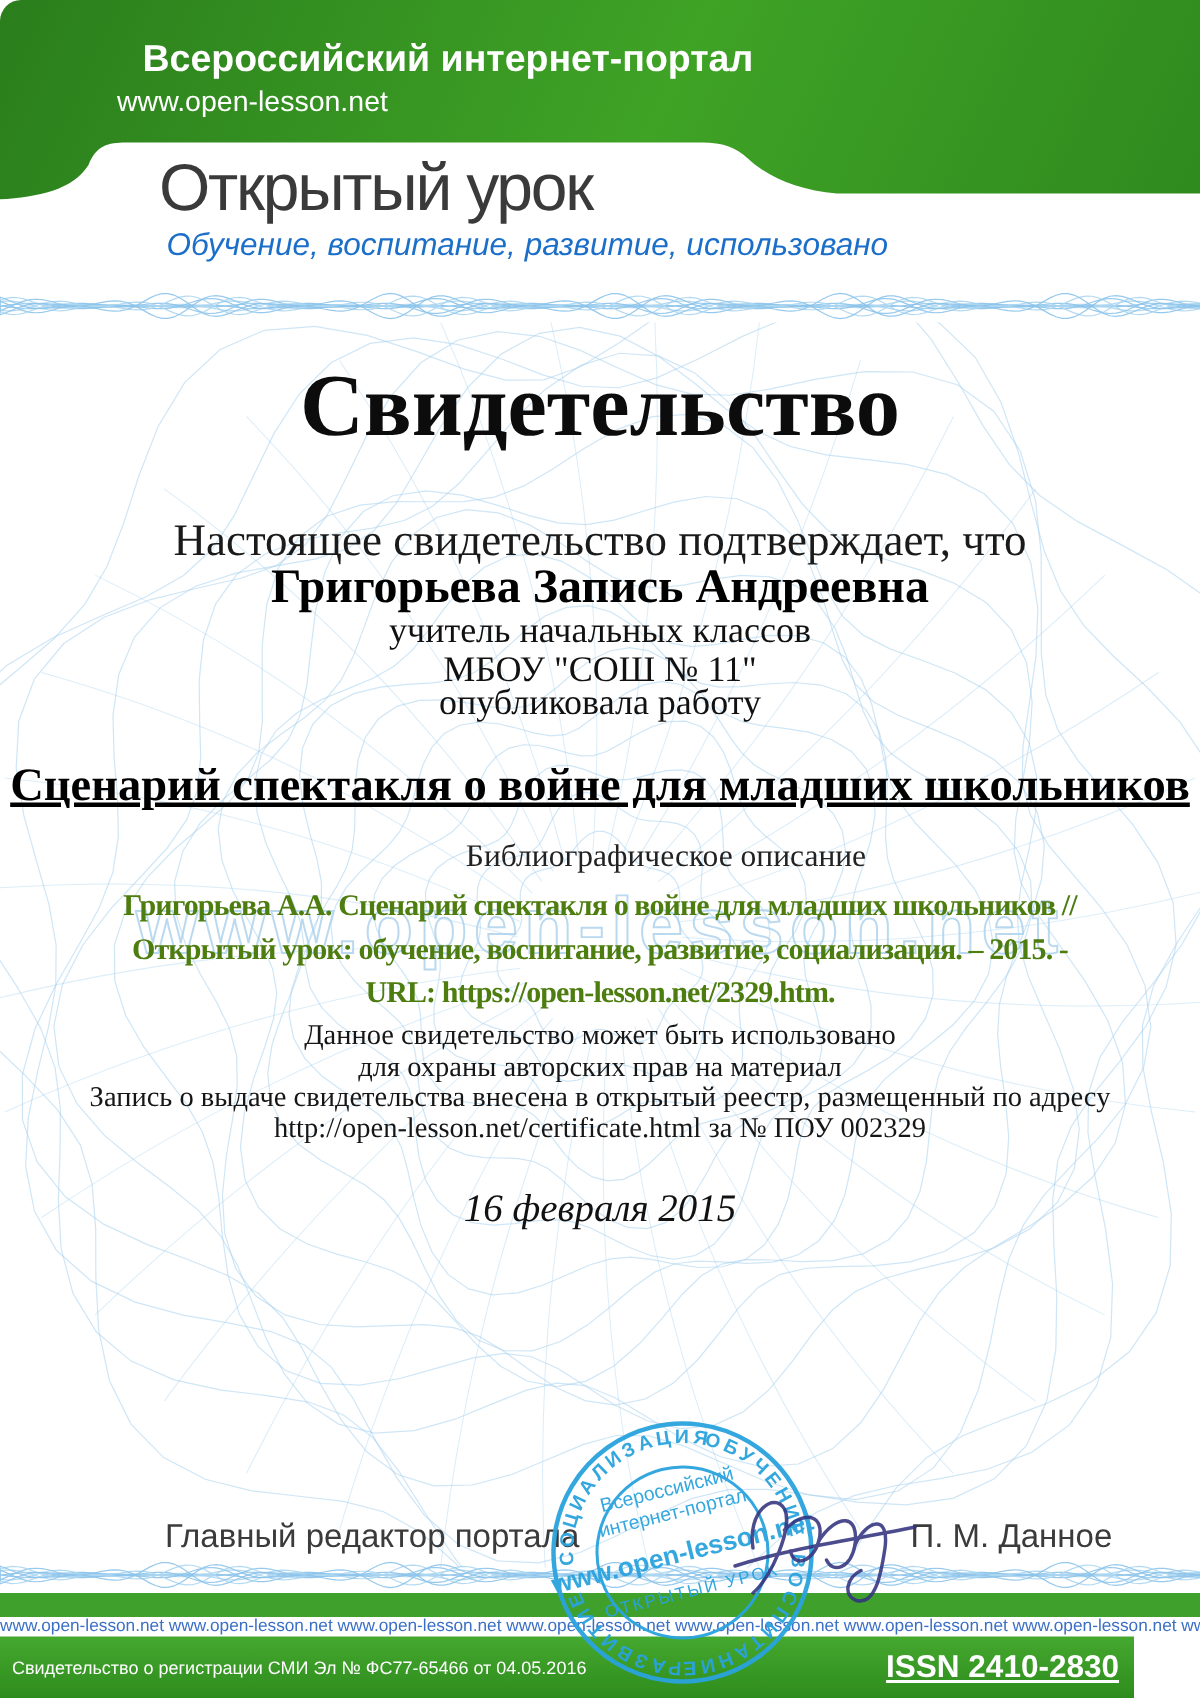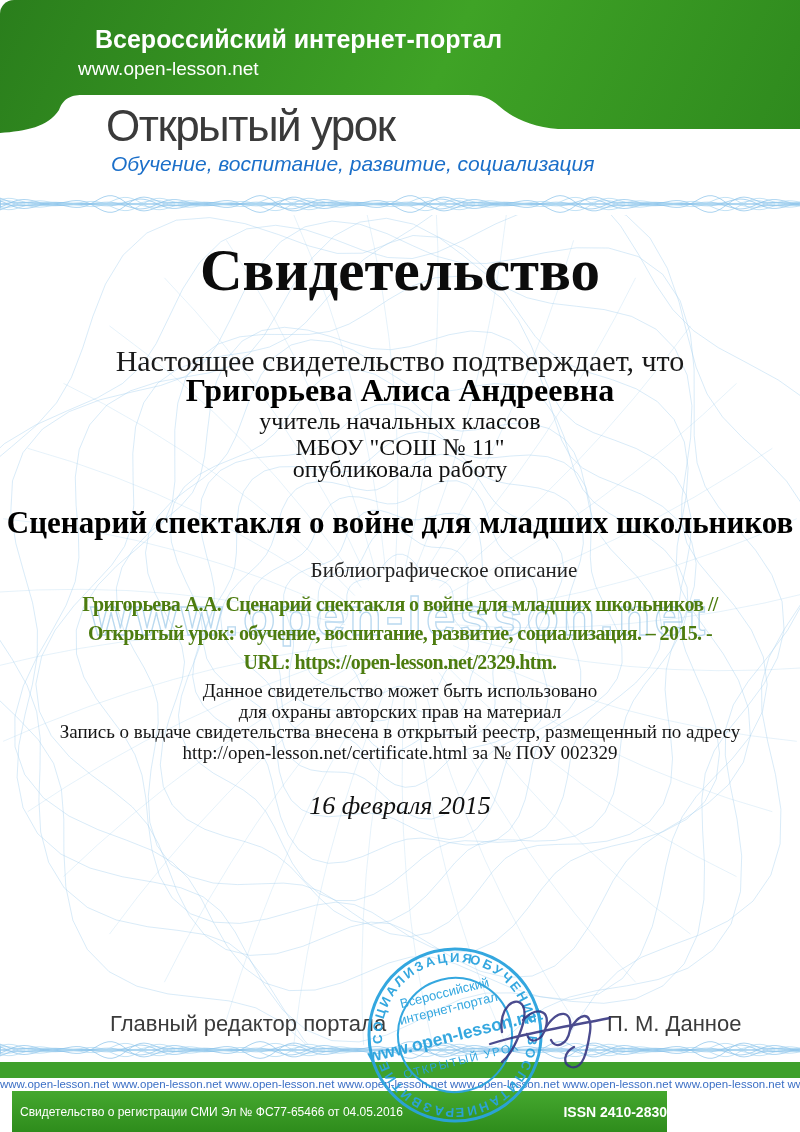--- a/index.html
+++ b/index.html
@@ -24,60 +24,60 @@
   .rosette{position:absolute;left:0;top:215px;width:800px;height:830px;z-index:1;}
   .watermark{position:absolute;left:0;top:560px;width:800px;height:110px;z-index:1;}
   
   .t{position:absolute;left:0;width:800px;text-align:center;color:#111;z-index:3;}
   .cert-title{top:238px;font-weight:bold;font-size:59px;line-height:1.1;color:#0c0c0c;}
   .intro{top:344px;font-size:30px;color:#1a1a1a;}
   .recipient{top:372px;font-size:32px;font-weight:bold;color:#000;}
   .position{top:408px;font-size:24px;}
   .school{top:434px;font-size:24px;}
   .published{top:456px;font-size:24px;}
-  .work-title{top:505px;font-size:31px;font-weight:bold;color:#000;}
+  .work-title{top:505px;font-size:31px;font-weight:bold;color:#000;text-decoration:underline;}
   .biblio-label{top:558px;font-size:21px;color:#222;margin-left:44px;}
   .biblio{top:590px;font-size:20px;font-weight:bold;letter-spacing:-0.6px;
           line-height:29px;white-space:pre-line;color:#4d7c0f;}
   .usage{top:681px;font-size:19px;line-height:20.5px;white-space:pre-line;color:#161616;}
   .date{top:791px;font-style:italic;font-size:26px;color:#111;}
   
   .editor-label{position:absolute;left:110px;top:1011px;color:#3b3b3b;z-index:3;
           font:22px/1.2 "Liberation Sans",sans-serif;}
   .editor-name{position:absolute;left:607px;top:1011px;color:#3b3b3b;z-index:3;
           font:22px/1.2 "Liberation Sans",sans-serif;}
   .stamp{position:absolute;left:360px;top:938px;width:200px;height:200px;z-index:5;opacity:.95;}
   .signature{position:absolute;left:452px;top:982px;width:180px;height:110px;z-index:6;}
   
   .green-bar-1{position:absolute;left:0;top:1062px;width:800px;height:16px;z-index:2;
           background:#3fa02b;}
   .url-strip{position:absolute;left:0;top:1078px;width:800px;height:13px;z-index:2;
           background:#ffffff;overflow:hidden;white-space:nowrap;color:#3b6fc5;
           font:11.5px/13px "Liberation Sans",sans-serif;}
-  .bottom-bar{position:absolute;left:12px;top:1091px;width:655px;height:41px;z-index:2;
+  .bottom-bar{position:absolute;left:0;top:1091px;width:756px;height:41px;z-index:2;
           background:linear-gradient(#45a82f,#2e8c1c);
           display:flex;align-items:center;justify-content:space-between;
           font-family:"Liberation Sans",sans-serif;color:#ffffff;}
   .reg-text{margin-left:8px;font-size:12px;}
-  .issn-text{font-size:14px;font-weight:bold;}
+  .issn-text{margin-right:10px;font-size:21px;font-weight:bold;text-decoration:underline;}
 </style>
 </head>
 <body>
 
 <div class="page">
 
   <div class="header">
     <div class="portal-title">Всероссийский интернет-портал</div>
     <div class="portal-url">www.open-lesson.net</div>
     <svg class="tab-svg" viewBox="0 0 800 52">
       <path fill="#ffffff" d="M 0,52 L 0,50 C 26,48 48,44 59,27 C 64,14 72,12 84,12 L 468,12 C 482,12 490,15 499,23 C 512,35 532,44 558,46 L 800,46 L 800,52 Z"></path>
     </svg>
   </div>
   <div class="site-name">Открытый урок</div>
-  <div class="site-tagline">Обучение, воспитание, развитие, социализация</div>
+  <div class="site-tagline">Обучение, воспитание, развитие, использовано</div>
 
   <svg id="band-top" class="band band-top" viewBox="0 0 800 24">
       <path d="M0,12 L0,12.0 L4,12.4 L8,12.9 L12,13.3 L16,13.6 L20,13.8 L24,13.7 L28,13.4 L32,12.9 L36,12.3 L40,11.6 L44,11.0 L48,10.5 L52,10.3 L56,10.3 L60,10.5 L64,10.8 L68,11.2 L72,11.7 L76,12.1 L80,12.4 L84,12.5 L88,12.6 L92,12.5 L96,12.4 L100,12.3 L104,12.2 L108,12.1 L112,12.0 L116,11.9 L120,11.9 L124,11.8 L128,11.6 L132,11.5 L136,11.4 L140,11.5 L144,11.6 L148,11.8 L152,12.2 L156,12.6 L160,13.1 L164,13.5 L168,13.7 L172,13.7 L176,13.6 L180,13.1 L184,12.6 L188,11.9 L192,11.3 L196,10.7 L200,10.4 L204,10.2 L208,10.3 L212,10.6 L216,11.0 L220,11.5 L224,11.9 L228,12.2 L232,12.5 L236,12.6 L240,12.5 L244,12.5 L248,12.3 L252,12.2 L256,12.1 L260,12.0 L264,12.0 L268,11.9 L272,11.8 L276,11.7 L280,11.6 L284,11.5 L288,11.4 L292,11.5 L296,11.7 L300,12.0 L304,12.4 L308,12.9 L312,13.3 L316,13.6 L320,13.8 L324,13.7 L328,13.4 L332,12.9 L336,12.3 L340,11.6 L344,11.0 L348,10.5 L352,10.3 L356,10.3 L360,10.5 L364,10.8 L368,11.2 L372,11.7 L376,12.1 L380,12.4 L384,12.5 L388,12.6 L392,12.5 L396,12.4 L400,12.3 L404,12.2 L408,12.1 L412,12.0 L416,11.9 L420,11.9 L424,11.8 L428,11.6 L432,11.5 L436,11.4 L440,11.5 L444,11.6 L448,11.8 L452,12.2 L456,12.6 L460,13.1 L464,13.5 L468,13.7 L472,13.7 L476,13.6 L480,13.1 L484,12.6 L488,11.9 L492,11.3 L496,10.7 L500,10.4 L504,10.2 L508,10.3 L512,10.6 L516,11.0 L520,11.5 L524,11.9 L528,12.2 L532,12.5 L536,12.6 L540,12.5 L544,12.5 L548,12.3 L552,12.2 L556,12.1 L560,12.0 L564,12.0 L568,11.9 L572,11.8 L576,11.7 L580,11.6 L584,11.5 L588,11.4 L592,11.5 L596,11.7 L600,12.0 L604,12.4 L608,12.9 L612,13.3 L616,13.6 L620,13.8 L624,13.7 L628,13.4 L632,12.9 L636,12.3 L640,11.6 L644,11.0 L648,10.5 L652,10.3 L656,10.3 L660,10.5 L664,10.8 L668,11.2 L672,11.7 L676,12.1 L680,12.4 L684,12.5 L688,12.6 L692,12.5 L696,12.4 L700,12.3 L704,12.2 L708,12.1 L712,12.0 L716,11.9 L720,11.9 L724,11.8 L728,11.6 L732,11.5 L736,11.4 L740,11.5 L744,11.6 L748,11.8 L752,12.2 L756,12.6 L760,13.1 L764,13.5 L768,13.7 L772,13.7 L776,13.6 L780,13.1 L784,12.6 L788,11.9 L792,11.3 L796,10.7 L800,10.4" stroke="#8cc3ea" stroke-width="0.8" fill="none" opacity="0.9"></path>
       <path d="M0,12 L0,12.0 L4,11.6 L8,11.1 L12,10.7 L16,10.4 L20,10.2 L24,10.3 L28,10.6 L32,11.1 L36,11.7 L40,12.4 L44,13.0 L48,13.5 L52,13.7 L56,13.7 L60,13.5 L64,13.2 L68,12.8 L72,12.3 L76,11.9 L80,11.6 L84,11.5 L88,11.4 L92,11.5 L96,11.6 L100,11.7 L104,11.8 L108,11.9 L112,12.0 L116,12.1 L120,12.1 L124,12.2 L128,12.4 L132,12.5 L136,12.6 L140,12.5 L144,12.4 L148,12.2 L152,11.8 L156,11.4 L160,10.9 L164,10.5 L168,10.3 L172,10.3 L176,10.4 L180,10.9 L184,11.4 L188,12.1 L192,12.7 L196,13.3 L200,13.6 L204,13.8 L208,13.7 L212,13.4 L216,13.0 L220,12.5 L224,12.1 L228,11.8 L232,11.5 L236,11.4 L240,11.5 L244,11.5 L248,11.7 L252,11.8 L256,11.9 L260,12.0 L264,12.0 L268,12.1 L272,12.2 L276,12.3 L280,12.4 L284,12.5 L288,12.6 L292,12.5 L296,12.3 L300,12.0 L304,11.6 L308,11.1 L312,10.7 L316,10.4 L320,10.2 L324,10.3 L328,10.6 L332,11.1 L336,11.7 L340,12.4 L344,13.0 L348,13.5 L352,13.7 L356,13.7 L360,13.5 L364,13.2 L368,12.8 L372,12.3 L376,11.9 L380,11.6 L384,11.5 L388,11.4 L392,11.5 L396,11.6 L400,11.7 L404,11.8 L408,11.9 L412,12.0 L416,12.1 L420,12.1 L424,12.2 L428,12.4 L432,12.5 L436,12.6 L440,12.5 L444,12.4 L448,12.2 L452,11.8 L456,11.4 L460,10.9 L464,10.5 L468,10.3 L472,10.3 L476,10.4 L480,10.9 L484,11.4 L488,12.1 L492,12.7 L496,13.3 L500,13.6 L504,13.8 L508,13.7 L512,13.4 L516,13.0 L520,12.5 L524,12.1 L528,11.8 L532,11.5 L536,11.4 L540,11.5 L544,11.5 L548,11.7 L552,11.8 L556,11.9 L560,12.0 L564,12.0 L568,12.1 L572,12.2 L576,12.3 L580,12.4 L584,12.5 L588,12.6 L592,12.5 L596,12.3 L600,12.0 L604,11.6 L608,11.1 L612,10.7 L616,10.4 L620,10.2 L624,10.3 L628,10.6 L632,11.1 L636,11.7 L640,12.4 L644,13.0 L648,13.5 L652,13.7 L656,13.7 L660,13.5 L664,13.2 L668,12.8 L672,12.3 L676,11.9 L680,11.6 L684,11.5 L688,11.4 L692,11.5 L696,11.6 L700,11.7 L704,11.8 L708,11.9 L712,12.0 L716,12.1 L720,12.1 L724,12.2 L728,12.4 L732,12.5 L736,12.6 L740,12.5 L744,12.4 L748,12.2 L752,11.8 L756,11.4 L760,10.9 L764,10.5 L768,10.3 L772,10.3 L776,10.4 L780,10.9 L784,11.4 L788,12.1 L792,12.7 L796,13.3 L800,13.6" stroke="#8cc3ea" stroke-width="0.8" fill="none" opacity="0.9"></path>
       <path d="M0,12 L0,14.9 L4,15.3 L8,15.3 L12,14.8 L16,13.9 L20,12.8 L24,11.6 L28,10.4 L32,9.5 L36,9.0 L40,8.8 L44,9.1 L48,9.7 L52,10.5 L56,11.3 L60,12.0 L64,12.5 L68,12.8 L72,13.0 L76,12.9 L80,12.7 L84,12.5 L88,12.3 L92,12.2 L96,12.0 L100,11.9 L104,11.8 L108,11.6 L112,11.3 L116,11.1 L120,10.9 L124,10.9 L128,11.1 L132,11.5 L136,12.2 L140,13.0 L144,13.9 L148,14.6 L152,15.2 L156,15.3 L160,15.1 L164,14.4 L168,13.4 L172,12.2 L176,11.0 L180,9.9 L184,9.2 L188,8.8 L192,8.9 L196,9.4 L200,10.1 L204,10.9 L208,11.6 L212,12.3 L216,12.7 L220,12.9 L224,12.9 L228,12.8 L232,12.6 L236,12.4 L240,12.2 L244,12.1 L248,12.0 L252,11.8 L256,11.7 L260,11.4 L264,11.2 L268,11.0 L272,10.9 L276,10.9 L280,11.3 L284,11.8 L288,12.6 L292,13.4 L296,14.3 L300,14.9 L304,15.3 L308,15.3 L312,14.8 L316,13.9 L320,12.8 L324,11.6 L328,10.4 L332,9.5 L336,9.0 L340,8.8 L344,9.1 L348,9.7 L352,10.5 L356,11.3 L360,12.0 L364,12.5 L368,12.8 L372,13.0 L376,12.9 L380,12.7 L384,12.5 L388,12.3 L392,12.2 L396,12.0 L400,11.9 L404,11.8 L408,11.6 L412,11.3 L416,11.1 L420,10.9 L424,10.9 L428,11.1 L432,11.5 L436,12.2 L440,13.0 L444,13.9 L448,14.6 L452,15.2 L456,15.3 L460,15.1 L464,14.4 L468,13.4 L472,12.2 L476,11.0 L480,9.9 L484,9.2 L488,8.8 L492,8.9 L496,9.4 L500,10.1 L504,10.9 L508,11.6 L512,12.3 L516,12.7 L520,12.9 L524,12.9 L528,12.8 L532,12.6 L536,12.4 L540,12.2 L544,12.1 L548,12.0 L552,11.8 L556,11.7 L560,11.4 L564,11.2 L568,11.0 L572,10.9 L576,10.9 L580,11.3 L584,11.8 L588,12.6 L592,13.4 L596,14.3 L600,14.9 L604,15.3 L608,15.3 L612,14.8 L616,13.9 L620,12.8 L624,11.6 L628,10.4 L632,9.5 L636,9.0 L640,8.8 L644,9.1 L648,9.7 L652,10.5 L656,11.3 L660,12.0 L664,12.5 L668,12.8 L672,13.0 L676,12.9 L680,12.7 L684,12.5 L688,12.3 L692,12.2 L696,12.0 L700,11.9 L704,11.8 L708,11.6 L712,11.3 L716,11.1 L720,10.9 L724,10.9 L728,11.1 L732,11.5 L736,12.2 L740,13.0 L744,13.9 L748,14.6 L752,15.2 L756,15.3 L760,15.1 L764,14.4 L768,13.4 L772,12.2 L776,11.0 L780,9.9 L784,9.2 L788,8.8 L792,8.9 L796,9.4 L800,10.1" stroke="#abd6f1" stroke-width="0.8" fill="none" opacity="0.9"></path>
       <path d="M0,12 L0,9.1 L4,8.7 L8,8.7 L12,9.2 L16,10.1 L20,11.2 L24,12.4 L28,13.6 L32,14.5 L36,15.0 L40,15.2 L44,14.9 L48,14.3 L52,13.5 L56,12.7 L60,12.0 L64,11.5 L68,11.2 L72,11.0 L76,11.1 L80,11.3 L84,11.5 L88,11.7 L92,11.8 L96,12.0 L100,12.1 L104,12.2 L108,12.4 L112,12.7 L116,12.9 L120,13.1 L124,13.1 L128,12.9 L132,12.5 L136,11.8 L140,11.0 L144,10.1 L148,9.4 L152,8.8 L156,8.7 L160,8.9 L164,9.6 L168,10.6 L172,11.8 L176,13.0 L180,14.1 L184,14.8 L188,15.2 L192,15.1 L196,14.6 L200,13.9 L204,13.1 L208,12.4 L212,11.7 L216,11.3 L220,11.1 L224,11.1 L228,11.2 L232,11.4 L236,11.6 L240,11.8 L244,11.9 L248,12.0 L252,12.2 L256,12.3 L260,12.6 L264,12.8 L268,13.0 L272,13.1 L276,13.1 L280,12.7 L284,12.2 L288,11.4 L292,10.6 L296,9.7 L300,9.1 L304,8.7 L308,8.7 L312,9.2 L316,10.1 L320,11.2 L324,12.4 L328,13.6 L332,14.5 L336,15.0 L340,15.2 L344,14.9 L348,14.3 L352,13.5 L356,12.7 L360,12.0 L364,11.5 L368,11.2 L372,11.0 L376,11.1 L380,11.3 L384,11.5 L388,11.7 L392,11.8 L396,12.0 L400,12.1 L404,12.2 L408,12.4 L412,12.7 L416,12.9 L420,13.1 L424,13.1 L428,12.9 L432,12.5 L436,11.8 L440,11.0 L444,10.1 L448,9.4 L452,8.8 L456,8.7 L460,8.9 L464,9.6 L468,10.6 L472,11.8 L476,13.0 L480,14.1 L484,14.8 L488,15.2 L492,15.1 L496,14.6 L500,13.9 L504,13.1 L508,12.4 L512,11.7 L516,11.3 L520,11.1 L524,11.1 L528,11.2 L532,11.4 L536,11.6 L540,11.8 L544,11.9 L548,12.0 L552,12.2 L556,12.3 L560,12.6 L564,12.8 L568,13.0 L572,13.1 L576,13.1 L580,12.7 L584,12.2 L588,11.4 L592,10.6 L596,9.7 L600,9.1 L604,8.7 L608,8.7 L612,9.2 L616,10.1 L620,11.2 L624,12.4 L628,13.6 L632,14.5 L636,15.0 L640,15.2 L644,14.9 L648,14.3 L652,13.5 L656,12.7 L660,12.0 L664,11.5 L668,11.2 L672,11.0 L676,11.1 L680,11.3 L684,11.5 L688,11.7 L692,11.8 L696,12.0 L700,12.1 L704,12.2 L708,12.4 L712,12.7 L716,12.9 L720,13.1 L724,13.1 L728,12.9 L732,12.5 L736,11.8 L740,11.0 L744,10.1 L748,9.4 L752,8.8 L756,8.7 L760,8.9 L764,9.6 L768,10.6 L772,11.8 L776,13.0 L780,14.1 L784,14.8 L788,15.2 L792,15.1 L796,14.6 L800,13.9" stroke="#abd6f1" stroke-width="0.8" fill="none" opacity="0.9"></path>
       <path d="M0,12 L0,15.2 L4,13.6 L8,11.8 L12,10.1 L16,8.7 L20,7.8 L24,7.5 L28,7.8 L32,8.5 L36,9.5 L40,10.7 L44,11.7 L48,12.5 L52,13.1 L56,13.3 L60,13.2 L64,13.0 L68,12.8 L72,12.5 L76,12.3 L80,12.1 L84,11.9 L88,11.7 L92,11.4 L96,11.0 L100,10.6 L104,10.3 L108,10.2 L112,10.4 L116,11.0 L120,12.0 L124,13.2 L128,14.5 L132,15.7 L136,16.6 L140,17.0 L144,16.7 L148,15.9 L152,14.5 L156,12.7 L160,11.0 L164,9.4 L168,8.2 L172,7.6 L176,7.6 L180,8.1 L184,9.0 L188,10.1 L192,11.2 L196,12.2 L200,12.8 L204,13.2 L208,13.3 L212,13.1 L216,12.9 L220,12.6 L224,12.4 L228,12.2 L232,12.0 L236,11.8 L240,11.5 L244,11.2 L248,10.8 L252,10.4 L256,10.2 L260,10.3 L264,10.7 L268,11.4 L272,12.5 L276,13.8 L280,15.1 L284,16.2 L288,16.9 L292,16.9 L296,16.4 L300,15.2 L304,13.6 L308,11.8 L312,10.1 L316,8.7 L320,7.8 L324,7.5 L328,7.8 L332,8.5 L336,9.5 L340,10.7 L344,11.7 L348,12.5 L352,13.1 L356,13.3 L360,13.2 L364,13.0 L368,12.8 L372,12.5 L376,12.3 L380,12.1 L384,11.9 L388,11.7 L392,11.4 L396,11.0 L400,10.6 L404,10.3 L408,10.2 L412,10.4 L416,11.0 L420,12.0 L424,13.2 L428,14.5 L432,15.7 L436,16.6 L440,17.0 L444,16.7 L448,15.9 L452,14.5 L456,12.7 L460,11.0 L464,9.4 L468,8.2 L472,7.6 L476,7.6 L480,8.1 L484,9.0 L488,10.1 L492,11.2 L496,12.2 L500,12.8 L504,13.2 L508,13.3 L512,13.1 L516,12.9 L520,12.6 L524,12.4 L528,12.2 L532,12.0 L536,11.8 L540,11.5 L544,11.2 L548,10.8 L552,10.4 L556,10.2 L560,10.3 L564,10.7 L568,11.4 L572,12.5 L576,13.8 L580,15.1 L584,16.2 L588,16.9 L592,16.9 L596,16.4 L600,15.2 L604,13.6 L608,11.8 L612,10.1 L616,8.7 L620,7.8 L624,7.5 L628,7.8 L632,8.5 L636,9.5 L640,10.7 L644,11.7 L648,12.5 L652,13.1 L656,13.3 L660,13.2 L664,13.0 L668,12.8 L672,12.5 L676,12.3 L680,12.1 L684,11.9 L688,11.7 L692,11.4 L696,11.0 L700,10.6 L704,10.3 L708,10.2 L712,10.4 L716,11.0 L720,12.0 L724,13.2 L728,14.5 L732,15.7 L736,16.6 L740,17.0 L744,16.7 L748,15.9 L752,14.5 L756,12.7 L760,11.0 L764,9.4 L768,8.2 L772,7.6 L776,7.6 L780,8.1 L784,9.0 L788,10.1 L792,11.2 L796,12.2 L800,12.8" stroke="#8cc3ea" stroke-width="0.8" fill="none" opacity="0.9"></path>
       <path d="M0,12 L0,8.8 L4,10.4 L8,12.2 L12,13.9 L16,15.3 L20,16.2 L24,16.5 L28,16.2 L32,15.5 L36,14.5 L40,13.3 L44,12.3 L48,11.5 L52,10.9 L56,10.7 L60,10.8 L64,11.0 L68,11.2 L72,11.5 L76,11.7 L80,11.9 L84,12.1 L88,12.3 L92,12.6 L96,13.0 L100,13.4 L104,13.7 L108,13.8 L112,13.6 L116,13.0 L120,12.0 L124,10.8 L128,9.5 L132,8.3 L136,7.4 L140,7.0 L144,7.3 L148,8.1 L152,9.5 L156,11.3 L160,13.0 L164,14.6 L168,15.8 L172,16.4 L176,16.4 L180,15.9 L184,15.0 L188,13.9 L192,12.8 L196,11.8 L200,11.2 L204,10.8 L208,10.7 L212,10.9 L216,11.1 L220,11.4 L224,11.6 L228,11.8 L232,12.0 L236,12.2 L240,12.5 L244,12.8 L248,13.2 L252,13.6 L256,13.8 L260,13.7 L264,13.3 L268,12.6 L272,11.5 L276,10.2 L280,8.9 L284,7.8 L288,7.1 L292,7.1 L296,7.6 L300,8.8 L304,10.4 L308,12.2 L312,13.9 L316,15.3 L320,16.2 L324,16.5 L328,16.2 L332,15.5 L336,14.5 L340,13.3 L344,12.3 L348,11.5 L352,10.9 L356,10.7 L360,10.8 L364,11.0 L368,11.2 L372,11.5 L376,11.7 L380,11.9 L384,12.1 L388,12.3 L392,12.6 L396,13.0 L400,13.4 L404,13.7 L408,13.8 L412,13.6 L416,13.0 L420,12.0 L424,10.8 L428,9.5 L432,8.3 L436,7.4 L440,7.0 L444,7.3 L448,8.1 L452,9.5 L456,11.3 L460,13.0 L464,14.6 L468,15.8 L472,16.4 L476,16.4 L480,15.9 L484,15.0 L488,13.9 L492,12.8 L496,11.8 L500,11.2 L504,10.8 L508,10.7 L512,10.9 L516,11.1 L520,11.4 L524,11.6 L528,11.8 L532,12.0 L536,12.2 L540,12.5 L544,12.8 L548,13.2 L552,13.6 L556,13.8 L560,13.7 L564,13.3 L568,12.6 L572,11.5 L576,10.2 L580,8.9 L584,7.8 L588,7.1 L592,7.1 L596,7.6 L600,8.8 L604,10.4 L608,12.2 L612,13.9 L616,15.3 L620,16.2 L624,16.5 L628,16.2 L632,15.5 L636,14.5 L640,13.3 L644,12.3 L648,11.5 L652,10.9 L656,10.7 L660,10.8 L664,11.0 L668,11.2 L672,11.5 L676,11.7 L680,11.9 L684,12.1 L688,12.3 L692,12.6 L696,13.0 L700,13.4 L704,13.7 L708,13.8 L712,13.6 L716,13.0 L720,12.0 L724,10.8 L728,9.5 L732,8.3 L736,7.4 L740,7.0 L744,7.3 L748,8.1 L752,9.5 L756,11.3 L760,13.0 L764,14.6 L768,15.8 L772,16.4 L776,16.4 L780,15.9 L784,15.0 L788,13.9 L792,12.8 L796,11.8 L800,11.2" stroke="#8cc3ea" stroke-width="0.8" fill="none" opacity="0.9"></path>
       <path d="M0,12 L0,8.2 L4,6.9 L8,6.3 L12,6.5 L16,7.3 L20,8.6 L24,10.0 L28,11.4 L32,12.4 L36,13.1 L40,13.5 L44,13.5 L48,13.3 L52,13.0 L56,12.7 L60,12.4 L64,12.2 L68,12.0 L72,11.7 L76,11.2 L80,10.7 L84,10.1 L88,9.6 L92,9.4 L96,9.6 L100,10.3 L104,11.5 L108,13.1 L112,14.9 L116,16.6 L120,17.9 L124,18.6 L128,18.5 L132,17.5 L136,15.8 L140,13.6 L144,11.3 L148,9.1 L152,7.4 L156,6.5 L160,6.3 L164,6.8 L168,7.9 L172,9.3 L176,10.7 L180,11.9 L184,12.8 L188,13.4 L192,13.5 L196,13.4 L200,13.1 L204,12.8 L208,12.6 L212,12.3 L216,12.1 L220,11.8 L224,11.5 L228,11.0 L232,10.4 L236,9.8 L240,9.5 L244,9.5 L248,9.9 L252,10.9 L256,12.3 L260,14.0 L264,15.8 L268,17.4 L272,18.4 L276,18.6 L280,18.1 L284,16.7 L288,14.7 L292,12.4 L296,10.1 L300,8.2 L304,6.9 L308,6.3 L312,6.5 L316,7.3 L320,8.6 L324,10.0 L328,11.4 L332,12.4 L336,13.1 L340,13.5 L344,13.5 L348,13.3 L352,13.0 L356,12.7 L360,12.4 L364,12.2 L368,12.0 L372,11.7 L376,11.2 L380,10.7 L384,10.1 L388,9.6 L392,9.4 L396,9.6 L400,10.3 L404,11.5 L408,13.1 L412,14.9 L416,16.6 L420,17.9 L424,18.6 L428,18.5 L432,17.5 L436,15.8 L440,13.6 L444,11.3 L448,9.1 L452,7.4 L456,6.5 L460,6.3 L464,6.8 L468,7.9 L472,9.3 L476,10.7 L480,11.9 L484,12.8 L488,13.4 L492,13.5 L496,13.4 L500,13.1 L504,12.8 L508,12.6 L512,12.3 L516,12.1 L520,11.8 L524,11.5 L528,11.0 L532,10.4 L536,9.8 L540,9.5 L544,9.5 L548,9.9 L552,10.9 L556,12.3 L560,14.0 L564,15.8 L568,17.4 L572,18.4 L576,18.6 L580,18.1 L584,16.7 L588,14.7 L592,12.4 L596,10.1 L600,8.2 L604,6.9 L608,6.3 L612,6.5 L616,7.3 L620,8.6 L624,10.0 L628,11.4 L632,12.4 L636,13.1 L640,13.5 L644,13.5 L648,13.3 L652,13.0 L656,12.7 L660,12.4 L664,12.2 L668,12.0 L672,11.7 L676,11.2 L680,10.7 L684,10.1 L688,9.6 L692,9.4 L696,9.6 L700,10.3 L704,11.5 L708,13.1 L712,14.9 L716,16.6 L720,17.9 L724,18.6 L728,18.5 L732,17.5 L736,15.8 L740,13.6 L744,11.3 L748,9.1 L752,7.4 L756,6.5 L760,6.3 L764,6.8 L768,7.9 L772,9.3 L776,10.7 L780,11.9 L784,12.8 L788,13.4 L792,13.5 L796,13.4 L800,13.1" stroke="#abd6f1" stroke-width="0.8" fill="none" opacity="0.9"></path>
       <path d="M0,12 L0,15.8 L4,17.1 L8,17.7 L12,17.5 L16,16.7 L20,15.4 L24,14.0 L28,12.6 L32,11.6 L36,10.9 L40,10.5 L44,10.5 L48,10.7 L52,11.0 L56,11.3 L60,11.6 L64,11.8 L68,12.0 L72,12.3 L76,12.8 L80,13.3 L84,13.9 L88,14.4 L92,14.6 L96,14.4 L100,13.7 L104,12.5 L108,10.9 L112,9.1 L116,7.4 L120,6.1 L124,5.4 L128,5.5 L132,6.5 L136,8.2 L140,10.4 L144,12.7 L148,14.9 L152,16.6 L156,17.5 L160,17.7 L164,17.2 L168,16.1 L172,14.7 L176,13.3 L180,12.1 L184,11.2 L188,10.6 L192,10.5 L196,10.6 L200,10.9 L204,11.2 L208,11.4 L212,11.7 L216,11.9 L220,12.2 L224,12.5 L228,13.0 L232,13.6 L236,14.2 L240,14.5 L244,14.5 L248,14.1 L252,13.1 L256,11.7 L260,10.0 L264,8.2 L268,6.6 L272,5.6 L276,5.4 L280,5.9 L284,7.3 L288,9.3 L292,11.6 L296,13.9 L300,15.8 L304,17.1 L308,17.7 L312,17.5 L316,16.7 L320,15.4 L324,14.0 L328,12.6 L332,11.6 L336,10.9 L340,10.5 L344,10.5 L348,10.7 L352,11.0 L356,11.3 L360,11.6 L364,11.8 L368,12.0 L372,12.3 L376,12.8 L380,13.3 L384,13.9 L388,14.4 L392,14.6 L396,14.4 L400,13.7 L404,12.5 L408,10.9 L412,9.1 L416,7.4 L420,6.1 L424,5.4 L428,5.5 L432,6.5 L436,8.2 L440,10.4 L444,12.7 L448,14.9 L452,16.6 L456,17.5 L460,17.7 L464,17.2 L468,16.1 L472,14.7 L476,13.3 L480,12.1 L484,11.2 L488,10.6 L492,10.5 L496,10.6 L500,10.9 L504,11.2 L508,11.4 L512,11.7 L516,11.9 L520,12.2 L524,12.5 L528,13.0 L532,13.6 L536,14.2 L540,14.5 L544,14.5 L548,14.1 L552,13.1 L556,11.7 L560,10.0 L564,8.2 L568,6.6 L572,5.6 L576,5.4 L580,5.9 L584,7.3 L588,9.3 L592,11.6 L596,13.9 L600,15.8 L604,17.1 L608,17.7 L612,17.5 L616,16.7 L620,15.4 L624,14.0 L628,12.6 L632,11.6 L636,10.9 L640,10.5 L644,10.5 L648,10.7 L652,11.0 L656,11.3 L660,11.6 L664,11.8 L668,12.0 L672,12.3 L676,12.8 L680,13.3 L684,13.9 L688,14.4 L692,14.6 L696,14.4 L700,13.7 L704,12.5 L708,10.9 L712,9.1 L716,7.4 L720,6.1 L724,5.4 L728,5.5 L732,6.5 L736,8.2 L740,10.4 L744,12.7 L748,14.9 L752,16.6 L756,17.5 L760,17.7 L764,17.2 L768,16.1 L772,14.7 L776,13.3 L780,12.1 L784,11.2 L788,10.6 L792,10.5 L796,10.6 L800,10.9" stroke="#abd6f1" stroke-width="0.8" fill="none" opacity="0.9"></path>
@@ -149,21 +149,21 @@
       <path d="M0,12 L0,15.2 L4,13.6 L8,11.8 L12,10.1 L16,8.7 L20,7.8 L24,7.5 L28,7.8 L32,8.5 L36,9.5 L40,10.7 L44,11.7 L48,12.5 L52,13.1 L56,13.3 L60,13.2 L64,13.0 L68,12.8 L72,12.5 L76,12.3 L80,12.1 L84,11.9 L88,11.7 L92,11.4 L96,11.0 L100,10.6 L104,10.3 L108,10.2 L112,10.4 L116,11.0 L120,12.0 L124,13.2 L128,14.5 L132,15.7 L136,16.6 L140,17.0 L144,16.7 L148,15.9 L152,14.5 L156,12.7 L160,11.0 L164,9.4 L168,8.2 L172,7.6 L176,7.6 L180,8.1 L184,9.0 L188,10.1 L192,11.2 L196,12.2 L200,12.8 L204,13.2 L208,13.3 L212,13.1 L216,12.9 L220,12.6 L224,12.4 L228,12.2 L232,12.0 L236,11.8 L240,11.5 L244,11.2 L248,10.8 L252,10.4 L256,10.2 L260,10.3 L264,10.7 L268,11.4 L272,12.5 L276,13.8 L280,15.1 L284,16.2 L288,16.9 L292,16.9 L296,16.4 L300,15.2 L304,13.6 L308,11.8 L312,10.1 L316,8.7 L320,7.8 L324,7.5 L328,7.8 L332,8.5 L336,9.5 L340,10.7 L344,11.7 L348,12.5 L352,13.1 L356,13.3 L360,13.2 L364,13.0 L368,12.8 L372,12.5 L376,12.3 L380,12.1 L384,11.9 L388,11.7 L392,11.4 L396,11.0 L400,10.6 L404,10.3 L408,10.2 L412,10.4 L416,11.0 L420,12.0 L424,13.2 L428,14.5 L432,15.7 L436,16.6 L440,17.0 L444,16.7 L448,15.9 L452,14.5 L456,12.7 L460,11.0 L464,9.4 L468,8.2 L472,7.6 L476,7.6 L480,8.1 L484,9.0 L488,10.1 L492,11.2 L496,12.2 L500,12.8 L504,13.2 L508,13.3 L512,13.1 L516,12.9 L520,12.6 L524,12.4 L528,12.2 L532,12.0 L536,11.8 L540,11.5 L544,11.2 L548,10.8 L552,10.4 L556,10.2 L560,10.3 L564,10.7 L568,11.4 L572,12.5 L576,13.8 L580,15.1 L584,16.2 L588,16.9 L592,16.9 L596,16.4 L600,15.2 L604,13.6 L608,11.8 L612,10.1 L616,8.7 L620,7.8 L624,7.5 L628,7.8 L632,8.5 L636,9.5 L640,10.7 L644,11.7 L648,12.5 L652,13.1 L656,13.3 L660,13.2 L664,13.0 L668,12.8 L672,12.5 L676,12.3 L680,12.1 L684,11.9 L688,11.7 L692,11.4 L696,11.0 L700,10.6 L704,10.3 L708,10.2 L712,10.4 L716,11.0 L720,12.0 L724,13.2 L728,14.5 L732,15.7 L736,16.6 L740,17.0 L744,16.7 L748,15.9 L752,14.5 L756,12.7 L760,11.0 L764,9.4 L768,8.2 L772,7.6 L776,7.6 L780,8.1 L784,9.0 L788,10.1 L792,11.2 L796,12.2 L800,12.8" stroke="#8cc3ea" stroke-width="0.8" fill="none" opacity="0.9"></path>
       <path d="M0,12 L0,8.8 L4,10.4 L8,12.2 L12,13.9 L16,15.3 L20,16.2 L24,16.5 L28,16.2 L32,15.5 L36,14.5 L40,13.3 L44,12.3 L48,11.5 L52,10.9 L56,10.7 L60,10.8 L64,11.0 L68,11.2 L72,11.5 L76,11.7 L80,11.9 L84,12.1 L88,12.3 L92,12.6 L96,13.0 L100,13.4 L104,13.7 L108,13.8 L112,13.6 L116,13.0 L120,12.0 L124,10.8 L128,9.5 L132,8.3 L136,7.4 L140,7.0 L144,7.3 L148,8.1 L152,9.5 L156,11.3 L160,13.0 L164,14.6 L168,15.8 L172,16.4 L176,16.4 L180,15.9 L184,15.0 L188,13.9 L192,12.8 L196,11.8 L200,11.2 L204,10.8 L208,10.7 L212,10.9 L216,11.1 L220,11.4 L224,11.6 L228,11.8 L232,12.0 L236,12.2 L240,12.5 L244,12.8 L248,13.2 L252,13.6 L256,13.8 L260,13.7 L264,13.3 L268,12.6 L272,11.5 L276,10.2 L280,8.9 L284,7.8 L288,7.1 L292,7.1 L296,7.6 L300,8.8 L304,10.4 L308,12.2 L312,13.9 L316,15.3 L320,16.2 L324,16.5 L328,16.2 L332,15.5 L336,14.5 L340,13.3 L344,12.3 L348,11.5 L352,10.9 L356,10.7 L360,10.8 L364,11.0 L368,11.2 L372,11.5 L376,11.7 L380,11.9 L384,12.1 L388,12.3 L392,12.6 L396,13.0 L400,13.4 L404,13.7 L408,13.8 L412,13.6 L416,13.0 L420,12.0 L424,10.8 L428,9.5 L432,8.3 L436,7.4 L440,7.0 L444,7.3 L448,8.1 L452,9.5 L456,11.3 L460,13.0 L464,14.6 L468,15.8 L472,16.4 L476,16.4 L480,15.9 L484,15.0 L488,13.9 L492,12.8 L496,11.8 L500,11.2 L504,10.8 L508,10.7 L512,10.9 L516,11.1 L520,11.4 L524,11.6 L528,11.8 L532,12.0 L536,12.2 L540,12.5 L544,12.8 L548,13.2 L552,13.6 L556,13.8 L560,13.7 L564,13.3 L568,12.6 L572,11.5 L576,10.2 L580,8.9 L584,7.8 L588,7.1 L592,7.1 L596,7.6 L600,8.8 L604,10.4 L608,12.2 L612,13.9 L616,15.3 L620,16.2 L624,16.5 L628,16.2 L632,15.5 L636,14.5 L640,13.3 L644,12.3 L648,11.5 L652,10.9 L656,10.7 L660,10.8 L664,11.0 L668,11.2 L672,11.5 L676,11.7 L680,11.9 L684,12.1 L688,12.3 L692,12.6 L696,13.0 L700,13.4 L704,13.7 L708,13.8 L712,13.6 L716,13.0 L720,12.0 L724,10.8 L728,9.5 L732,8.3 L736,7.4 L740,7.0 L744,7.3 L748,8.1 L752,9.5 L756,11.3 L760,13.0 L764,14.6 L768,15.8 L772,16.4 L776,16.4 L780,15.9 L784,15.0 L788,13.9 L792,12.8 L796,11.8 L800,11.2" stroke="#8cc3ea" stroke-width="0.8" fill="none" opacity="0.9"></path>
       <path d="M0,12 L0,8.2 L4,6.9 L8,6.3 L12,6.5 L16,7.3 L20,8.6 L24,10.0 L28,11.4 L32,12.4 L36,13.1 L40,13.5 L44,13.5 L48,13.3 L52,13.0 L56,12.7 L60,12.4 L64,12.2 L68,12.0 L72,11.7 L76,11.2 L80,10.7 L84,10.1 L88,9.6 L92,9.4 L96,9.6 L100,10.3 L104,11.5 L108,13.1 L112,14.9 L116,16.6 L120,17.9 L124,18.6 L128,18.5 L132,17.5 L136,15.8 L140,13.6 L144,11.3 L148,9.1 L152,7.4 L156,6.5 L160,6.3 L164,6.8 L168,7.9 L172,9.3 L176,10.7 L180,11.9 L184,12.8 L188,13.4 L192,13.5 L196,13.4 L200,13.1 L204,12.8 L208,12.6 L212,12.3 L216,12.1 L220,11.8 L224,11.5 L228,11.0 L232,10.4 L236,9.8 L240,9.5 L244,9.5 L248,9.9 L252,10.9 L256,12.3 L260,14.0 L264,15.8 L268,17.4 L272,18.4 L276,18.6 L280,18.1 L284,16.7 L288,14.7 L292,12.4 L296,10.1 L300,8.2 L304,6.9 L308,6.3 L312,6.5 L316,7.3 L320,8.6 L324,10.0 L328,11.4 L332,12.4 L336,13.1 L340,13.5 L344,13.5 L348,13.3 L352,13.0 L356,12.7 L360,12.4 L364,12.2 L368,12.0 L372,11.7 L376,11.2 L380,10.7 L384,10.1 L388,9.6 L392,9.4 L396,9.6 L400,10.3 L404,11.5 L408,13.1 L412,14.9 L416,16.6 L420,17.9 L424,18.6 L428,18.5 L432,17.5 L436,15.8 L440,13.6 L444,11.3 L448,9.1 L452,7.4 L456,6.5 L460,6.3 L464,6.8 L468,7.9 L472,9.3 L476,10.7 L480,11.9 L484,12.8 L488,13.4 L492,13.5 L496,13.4 L500,13.1 L504,12.8 L508,12.6 L512,12.3 L516,12.1 L520,11.8 L524,11.5 L528,11.0 L532,10.4 L536,9.8 L540,9.5 L544,9.5 L548,9.9 L552,10.9 L556,12.3 L560,14.0 L564,15.8 L568,17.4 L572,18.4 L576,18.6 L580,18.1 L584,16.7 L588,14.7 L592,12.4 L596,10.1 L600,8.2 L604,6.9 L608,6.3 L612,6.5 L616,7.3 L620,8.6 L624,10.0 L628,11.4 L632,12.4 L636,13.1 L640,13.5 L644,13.5 L648,13.3 L652,13.0 L656,12.7 L660,12.4 L664,12.2 L668,12.0 L672,11.7 L676,11.2 L680,10.7 L684,10.1 L688,9.6 L692,9.4 L696,9.6 L700,10.3 L704,11.5 L708,13.1 L712,14.9 L716,16.6 L720,17.9 L724,18.6 L728,18.5 L732,17.5 L736,15.8 L740,13.6 L744,11.3 L748,9.1 L752,7.4 L756,6.5 L760,6.3 L764,6.8 L768,7.9 L772,9.3 L776,10.7 L780,11.9 L784,12.8 L788,13.4 L792,13.5 L796,13.4 L800,13.1" stroke="#abd6f1" stroke-width="0.8" fill="none" opacity="0.9"></path>
       <path d="M0,12 L0,15.8 L4,17.1 L8,17.7 L12,17.5 L16,16.7 L20,15.4 L24,14.0 L28,12.6 L32,11.6 L36,10.9 L40,10.5 L44,10.5 L48,10.7 L52,11.0 L56,11.3 L60,11.6 L64,11.8 L68,12.0 L72,12.3 L76,12.8 L80,13.3 L84,13.9 L88,14.4 L92,14.6 L96,14.4 L100,13.7 L104,12.5 L108,10.9 L112,9.1 L116,7.4 L120,6.1 L124,5.4 L128,5.5 L132,6.5 L136,8.2 L140,10.4 L144,12.7 L148,14.9 L152,16.6 L156,17.5 L160,17.7 L164,17.2 L168,16.1 L172,14.7 L176,13.3 L180,12.1 L184,11.2 L188,10.6 L192,10.5 L196,10.6 L200,10.9 L204,11.2 L208,11.4 L212,11.7 L216,11.9 L220,12.2 L224,12.5 L228,13.0 L232,13.6 L236,14.2 L240,14.5 L244,14.5 L248,14.1 L252,13.1 L256,11.7 L260,10.0 L264,8.2 L268,6.6 L272,5.6 L276,5.4 L280,5.9 L284,7.3 L288,9.3 L292,11.6 L296,13.9 L300,15.8 L304,17.1 L308,17.7 L312,17.5 L316,16.7 L320,15.4 L324,14.0 L328,12.6 L332,11.6 L336,10.9 L340,10.5 L344,10.5 L348,10.7 L352,11.0 L356,11.3 L360,11.6 L364,11.8 L368,12.0 L372,12.3 L376,12.8 L380,13.3 L384,13.9 L388,14.4 L392,14.6 L396,14.4 L400,13.7 L404,12.5 L408,10.9 L412,9.1 L416,7.4 L420,6.1 L424,5.4 L428,5.5 L432,6.5 L436,8.2 L440,10.4 L444,12.7 L448,14.9 L452,16.6 L456,17.5 L460,17.7 L464,17.2 L468,16.1 L472,14.7 L476,13.3 L480,12.1 L484,11.2 L488,10.6 L492,10.5 L496,10.6 L500,10.9 L504,11.2 L508,11.4 L512,11.7 L516,11.9 L520,12.2 L524,12.5 L528,13.0 L532,13.6 L536,14.2 L540,14.5 L544,14.5 L548,14.1 L552,13.1 L556,11.7 L560,10.0 L564,8.2 L568,6.6 L572,5.6 L576,5.4 L580,5.9 L584,7.3 L588,9.3 L592,11.6 L596,13.9 L600,15.8 L604,17.1 L608,17.7 L612,17.5 L616,16.7 L620,15.4 L624,14.0 L628,12.6 L632,11.6 L636,10.9 L640,10.5 L644,10.5 L648,10.7 L652,11.0 L656,11.3 L660,11.6 L664,11.8 L668,12.0 L672,12.3 L676,12.8 L680,13.3 L684,13.9 L688,14.4 L692,14.6 L696,14.4 L700,13.7 L704,12.5 L708,10.9 L712,9.1 L716,7.4 L720,6.1 L724,5.4 L728,5.5 L732,6.5 L736,8.2 L740,10.4 L744,12.7 L748,14.9 L752,16.6 L756,17.5 L760,17.7 L764,17.2 L768,16.1 L772,14.7 L776,13.3 L780,12.1 L784,11.2 L788,10.6 L792,10.5 L796,10.6 L800,10.9" stroke="#abd6f1" stroke-width="0.8" fill="none" opacity="0.9"></path>
       <path d="M0,12 L0,6.1 L4,7.5 L8,9.2 L12,10.8 L16,12.2 L20,13.1 L24,13.6 L28,13.7 L32,13.5 L36,13.2 L40,12.9 L44,12.6 L48,12.4 L52,12.1 L56,11.7 L60,11.1 L64,10.4 L68,9.6 L72,8.9 L76,8.6 L80,8.7 L84,9.5 L88,10.9 L92,12.9 L96,15.1 L100,17.4 L104,19.2 L108,20.2 L112,20.3 L116,19.3 L120,17.4 L124,14.8 L128,11.9 L132,9.1 L136,6.9 L140,5.5 L144,5.1 L148,5.6 L152,6.7 L156,8.3 L160,10.0 L164,11.6 L168,12.7 L172,13.4 L176,13.7 L180,13.6 L184,13.3 L188,13.0 L192,12.7 L196,12.5 L200,12.2 L204,11.9 L208,11.4 L212,10.8 L216,10.0 L220,9.3 L224,8.7 L228,8.6 L232,9.0 L236,10.1 L240,11.8 L244,14.0 L248,16.3 L252,18.3 L256,19.8 L260,20.4 L264,19.9 L268,18.4 L272,16.1 L276,13.3 L280,10.5 L284,7.9 L288,6.1 L292,5.2 L296,5.2 L300,6.1 L304,7.5 L308,9.2 L312,10.8 L316,12.2 L320,13.1 L324,13.6 L328,13.7 L332,13.5 L336,13.2 L340,12.9 L344,12.6 L348,12.4 L352,12.1 L356,11.7 L360,11.1 L364,10.4 L368,9.6 L372,8.9 L376,8.6 L380,8.7 L384,9.5 L388,10.9 L392,12.9 L396,15.1 L400,17.4 L404,19.2 L408,20.2 L412,20.3 L416,19.3 L420,17.4 L424,14.8 L428,11.9 L432,9.1 L436,6.9 L440,5.5 L444,5.1 L448,5.6 L452,6.7 L456,8.3 L460,10.0 L464,11.6 L468,12.7 L472,13.4 L476,13.7 L480,13.6 L484,13.3 L488,13.0 L492,12.7 L496,12.5 L500,12.2 L504,11.9 L508,11.4 L512,10.8 L516,10.0 L520,9.3 L524,8.7 L528,8.6 L532,9.0 L536,10.1 L540,11.8 L544,14.0 L548,16.3 L552,18.3 L556,19.8 L560,20.4 L564,19.9 L568,18.4 L572,16.1 L576,13.3 L580,10.5 L584,7.9 L588,6.1 L592,5.2 L596,5.2 L600,6.1 L604,7.5 L608,9.2 L612,10.8 L616,12.2 L620,13.1 L624,13.6 L628,13.7 L632,13.5 L636,13.2 L640,12.9 L644,12.6 L648,12.4 L652,12.1 L656,11.7 L660,11.1 L664,10.4 L668,9.6 L672,8.9 L676,8.6 L680,8.7 L684,9.5 L688,10.9 L692,12.9 L696,15.1 L700,17.4 L704,19.2 L708,20.2 L712,20.3 L716,19.3 L720,17.4 L724,14.8 L728,11.9 L732,9.1 L736,6.9 L740,5.5 L744,5.1 L748,5.6 L752,6.7 L756,8.3 L760,10.0 L764,11.6 L768,12.7 L772,13.4 L776,13.7 L780,13.6 L784,13.3 L788,13.0 L792,12.7 L796,12.5 L800,12.2" stroke="#8cc3ea" stroke-width="0.8" fill="none" opacity="0.9"></path>
       <path d="M0,12 L0,17.9 L4,16.5 L8,14.8 L12,13.2 L16,11.8 L20,10.9 L24,10.4 L28,10.3 L32,10.5 L36,10.8 L40,11.1 L44,11.4 L48,11.6 L52,11.9 L56,12.3 L60,12.9 L64,13.6 L68,14.4 L72,15.1 L76,15.4 L80,15.3 L84,14.5 L88,13.1 L92,11.1 L96,8.9 L100,6.6 L104,4.8 L108,3.8 L112,3.7 L116,4.7 L120,6.6 L124,9.2 L128,12.1 L132,14.9 L136,17.1 L140,18.5 L144,18.9 L148,18.4 L152,17.3 L156,15.7 L160,14.0 L164,12.4 L168,11.3 L172,10.6 L176,10.3 L180,10.4 L184,10.7 L188,11.0 L192,11.3 L196,11.5 L200,11.8 L204,12.1 L208,12.6 L212,13.2 L216,14.0 L220,14.7 L224,15.3 L228,15.4 L232,15.0 L236,13.9 L240,12.2 L244,10.0 L248,7.7 L252,5.7 L256,4.2 L260,3.6 L264,4.1 L268,5.6 L272,7.9 L276,10.7 L280,13.5 L284,16.1 L288,17.9 L292,18.8 L296,18.8 L300,17.9 L304,16.5 L308,14.8 L312,13.2 L316,11.8 L320,10.9 L324,10.4 L328,10.3 L332,10.5 L336,10.8 L340,11.1 L344,11.4 L348,11.6 L352,11.9 L356,12.3 L360,12.9 L364,13.6 L368,14.4 L372,15.1 L376,15.4 L380,15.3 L384,14.5 L388,13.1 L392,11.1 L396,8.9 L400,6.6 L404,4.8 L408,3.8 L412,3.7 L416,4.7 L420,6.6 L424,9.2 L428,12.1 L432,14.9 L436,17.1 L440,18.5 L444,18.9 L448,18.4 L452,17.3 L456,15.7 L460,14.0 L464,12.4 L468,11.3 L472,10.6 L476,10.3 L480,10.4 L484,10.7 L488,11.0 L492,11.3 L496,11.5 L500,11.8 L504,12.1 L508,12.6 L512,13.2 L516,14.0 L520,14.7 L524,15.3 L528,15.4 L532,15.0 L536,13.9 L540,12.2 L544,10.0 L548,7.7 L552,5.7 L556,4.2 L560,3.6 L564,4.1 L568,5.6 L572,7.9 L576,10.7 L580,13.5 L584,16.1 L588,17.9 L592,18.8 L596,18.8 L600,17.9 L604,16.5 L608,14.8 L612,13.2 L616,11.8 L620,10.9 L624,10.4 L628,10.3 L632,10.5 L636,10.8 L640,11.1 L644,11.4 L648,11.6 L652,11.9 L656,12.3 L660,12.9 L664,13.6 L668,14.4 L672,15.1 L676,15.4 L680,15.3 L684,14.5 L688,13.1 L692,11.1 L696,8.9 L700,6.6 L704,4.8 L708,3.8 L712,3.7 L716,4.7 L720,6.6 L724,9.2 L728,12.1 L732,14.9 L736,17.1 L740,18.5 L744,18.9 L748,18.4 L752,17.3 L756,15.7 L760,14.0 L764,12.4 L768,11.3 L772,10.6 L776,10.3 L780,10.4 L784,10.7 L788,11.0 L792,11.3 L796,11.5 L800,11.8" stroke="#8cc3ea" stroke-width="0.8" fill="none" opacity="0.9"></path>
     </svg>
 
   <div class="t cert-title">Свидетельство</div>
   <div class="t intro">Настоящее свидетельство подтверждает, что</div>
-  <div class="t recipient">Григорьева Алиса Андреевна</div>
+  <div class="t recipient">Григорьева Запись Андреевна</div>
   <div class="t position">учитель начальных классов</div>
   <div class="t school">МБОУ "СОШ № 11"</div>
   <div class="t published">опубликовала работу</div>
   <div class="t work-title">Сценарий спектакля о войне для младших школьников</div>
   <div class="t biblio-label">Библиографическое описание</div>
   <div class="t biblio">Григорьева А.А. Сценарий спектакля о войне для младших школьников //
 Открытый урок: обучение, воспитание, развитие, социализация. – 2015. -
 URL: https://open-lesson.net/2329.htm.</div>
   <div class="t usage">Данное свидетельство может быть использовано
 для охраны авторских прав на материал

